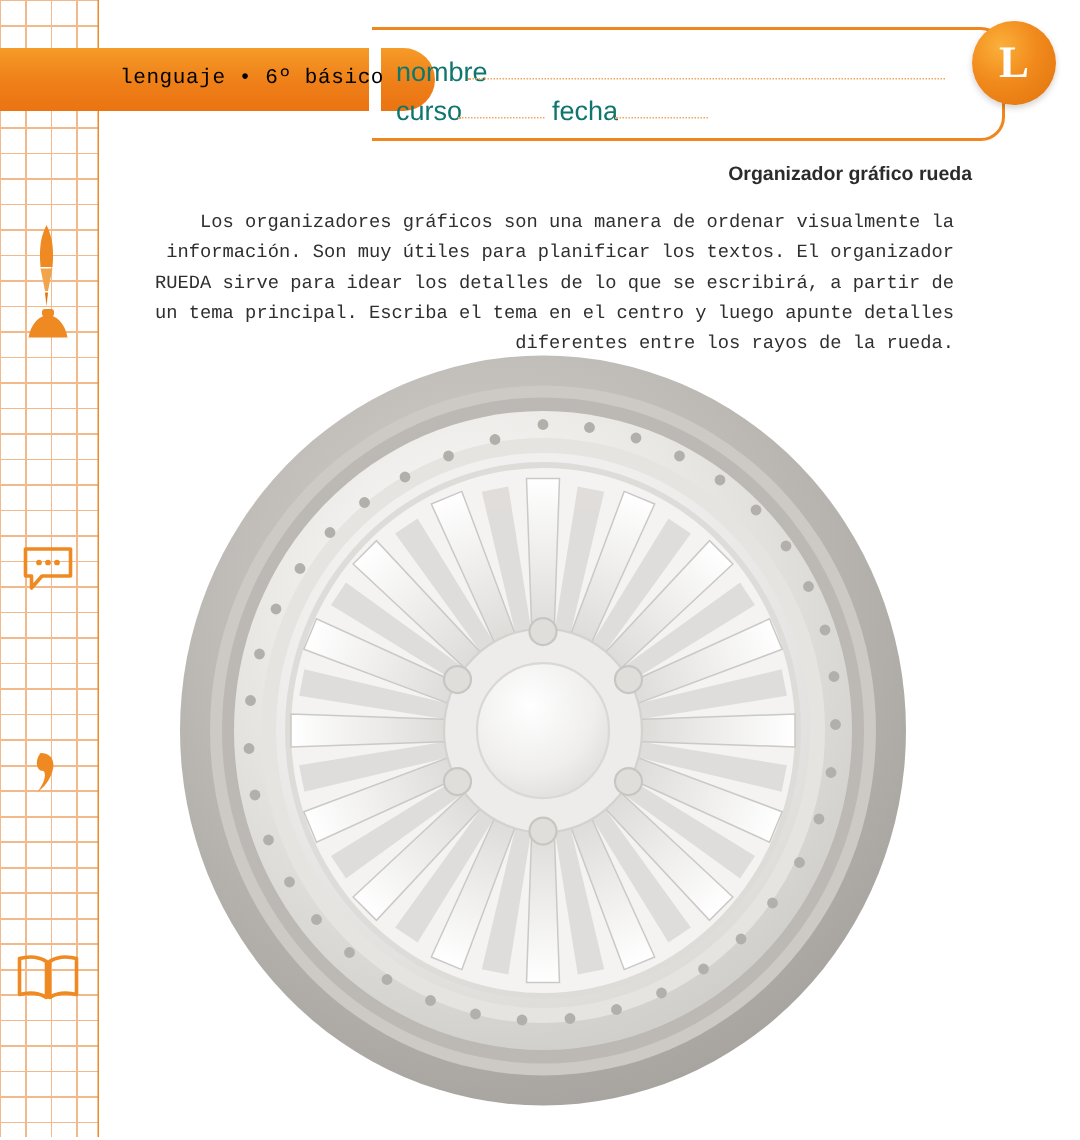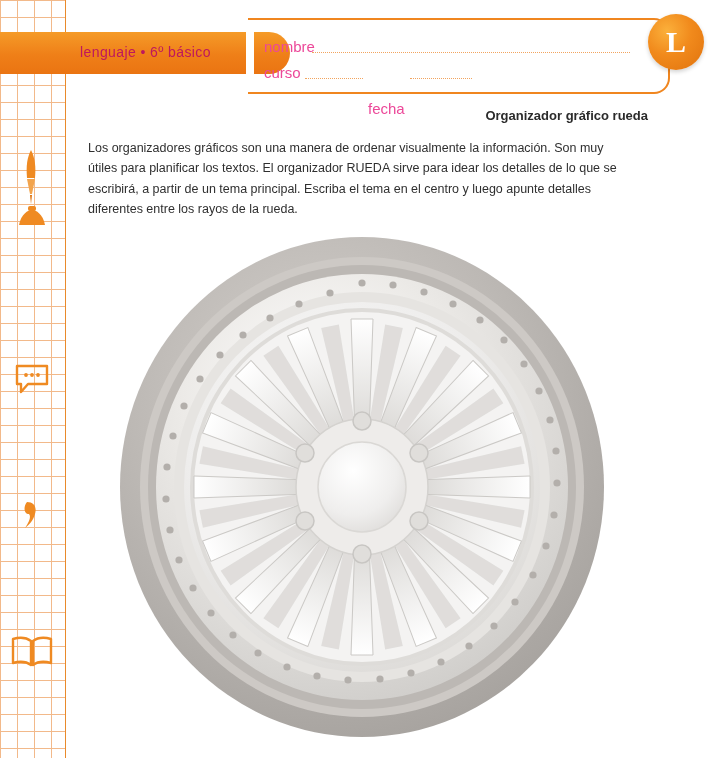--- a/index.html
+++ b/index.html
@@ -54,23 +54,24 @@
     height: 42px;
     background: linear-gradient(to bottom, #f59b28 0%, #ef7f18 55%, #ea7412 100%);
     border-radius: 0 22px 22px 0;
   }
   .header-band-label {
     position: absolute;
     left: 80px;
     top: 44px;
     width: 200px;
     height: 20px;
-    color: #be185d;
+    color: #000000;
     font-size: 14px;
     letter-spacing: 0.4px;
+    font-family: Liberation Mono, monospace;
   }
 
   
   .fields-box {
     position: absolute;
     left: 248px;
     top: 18px;
     width: 420px;
     height: 72px;
     border: 2px solid #f0861f;
@@ -81,22 +82,22 @@
   .fields-box-mask {
     position: absolute;
     left: 246px;
     top: 32px;
     width: 8px;
     height: 44px;
     background: #fff;
   }
   .field-label {
     position: absolute;
-    color: #ec4899;
-    font-size: 15px;
+    color: #0f766e;
+    font-size: 18px;
   }
   .dotline {
     position: absolute;
     border-bottom: 1px dotted #f2a45e;
     height: 0;
   }
 
   .logo-circle {
     position: absolute;
     right: 16px;
@@ -131,21 +132,22 @@
     color: #2b2b2b;
   }
   .doc-paragraph {
     position: absolute;
     left: 88px;
     top: 138px;
     width: 548px;
     font-size: 12.5px;
     line-height: 1.62;
     color: #2f2f2f;
-    text-align: left;
+    text-align: right;
+    font-family: Liberation Mono, monospace;
   }
 
   
   .wheel-wrap {
     position: absolute;
     left: 112px;
     top: 225px;
     width: 500px;
     height: 520px;
   }
@@ -209,21 +211,21 @@
 <div class="header-band"></div>
 <div class="fields-box-mask"></div>
 <div class="header-band-label">lenguaje  •  6º básico</div>
 
 <div class="field-label" style="left:264px; top:38px;">nombre</div>
 <div class="dotline" style="left:312px; top:52px; width:318px;"></div>
 
 <div class="field-label" style="left:264px; top:64px;text-align:right;">curso</div>
 <div class="dotline" style="left:305px; top:78px; width:58px;"></div>
 
-<div class="field-label" style="left:368px; top:64px;margin-top:36px;">fecha</div>
+<div class="field-label" style="left:368px; top:64px;">fecha</div>
 <div class="dotline" style="left:410px; top:78px; width:62px;"></div>
 
 <div class="logo-circle">
   <div class="logo-letter">L</div>
 </div>
 
 <div class="doc-title">Organizador gráfico rueda</div>
 <div class="doc-paragraph">Los organizadores gráficos son una manera de ordenar visualmente la información. Son muy útiles para planificar los textos. El organizador RUEDA sirve para idear los detalles de lo que se escribirá, a partir de un tema principal. Escriba el tema en el centro y luego apunte detalles diferentes entre los rayos de la rueda.</div>
 
 <div class="wheel-wrap">

